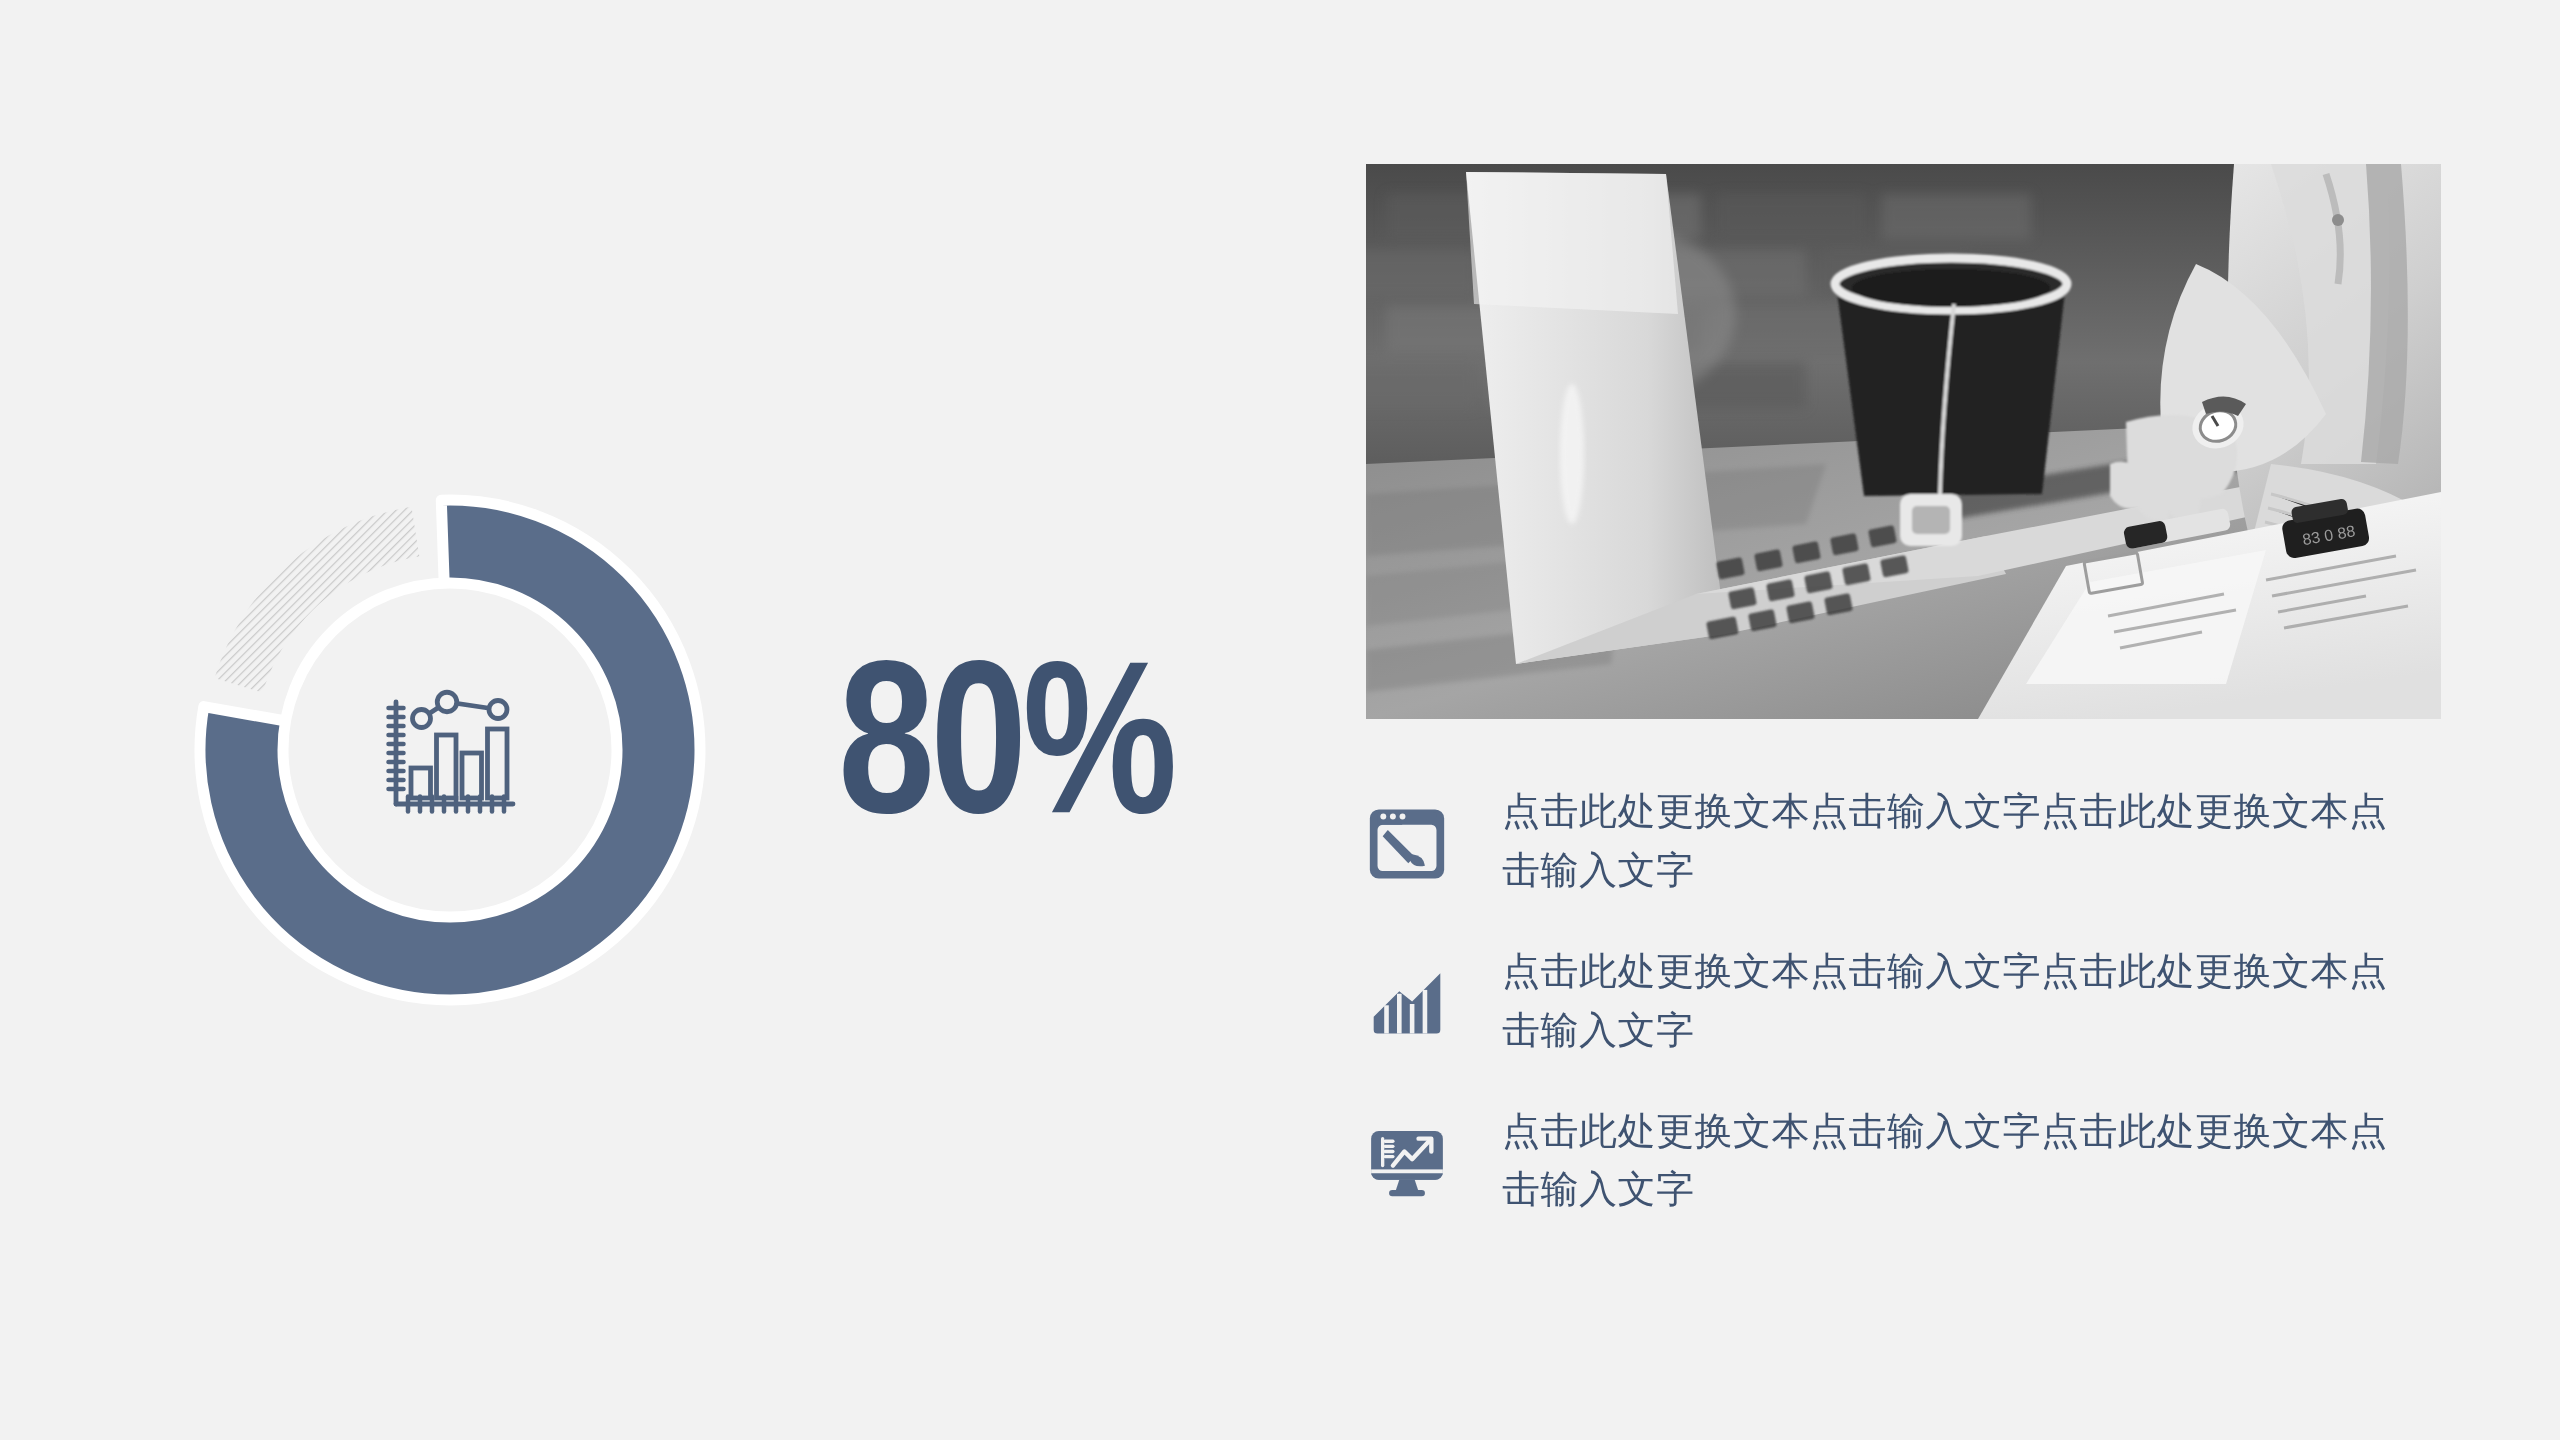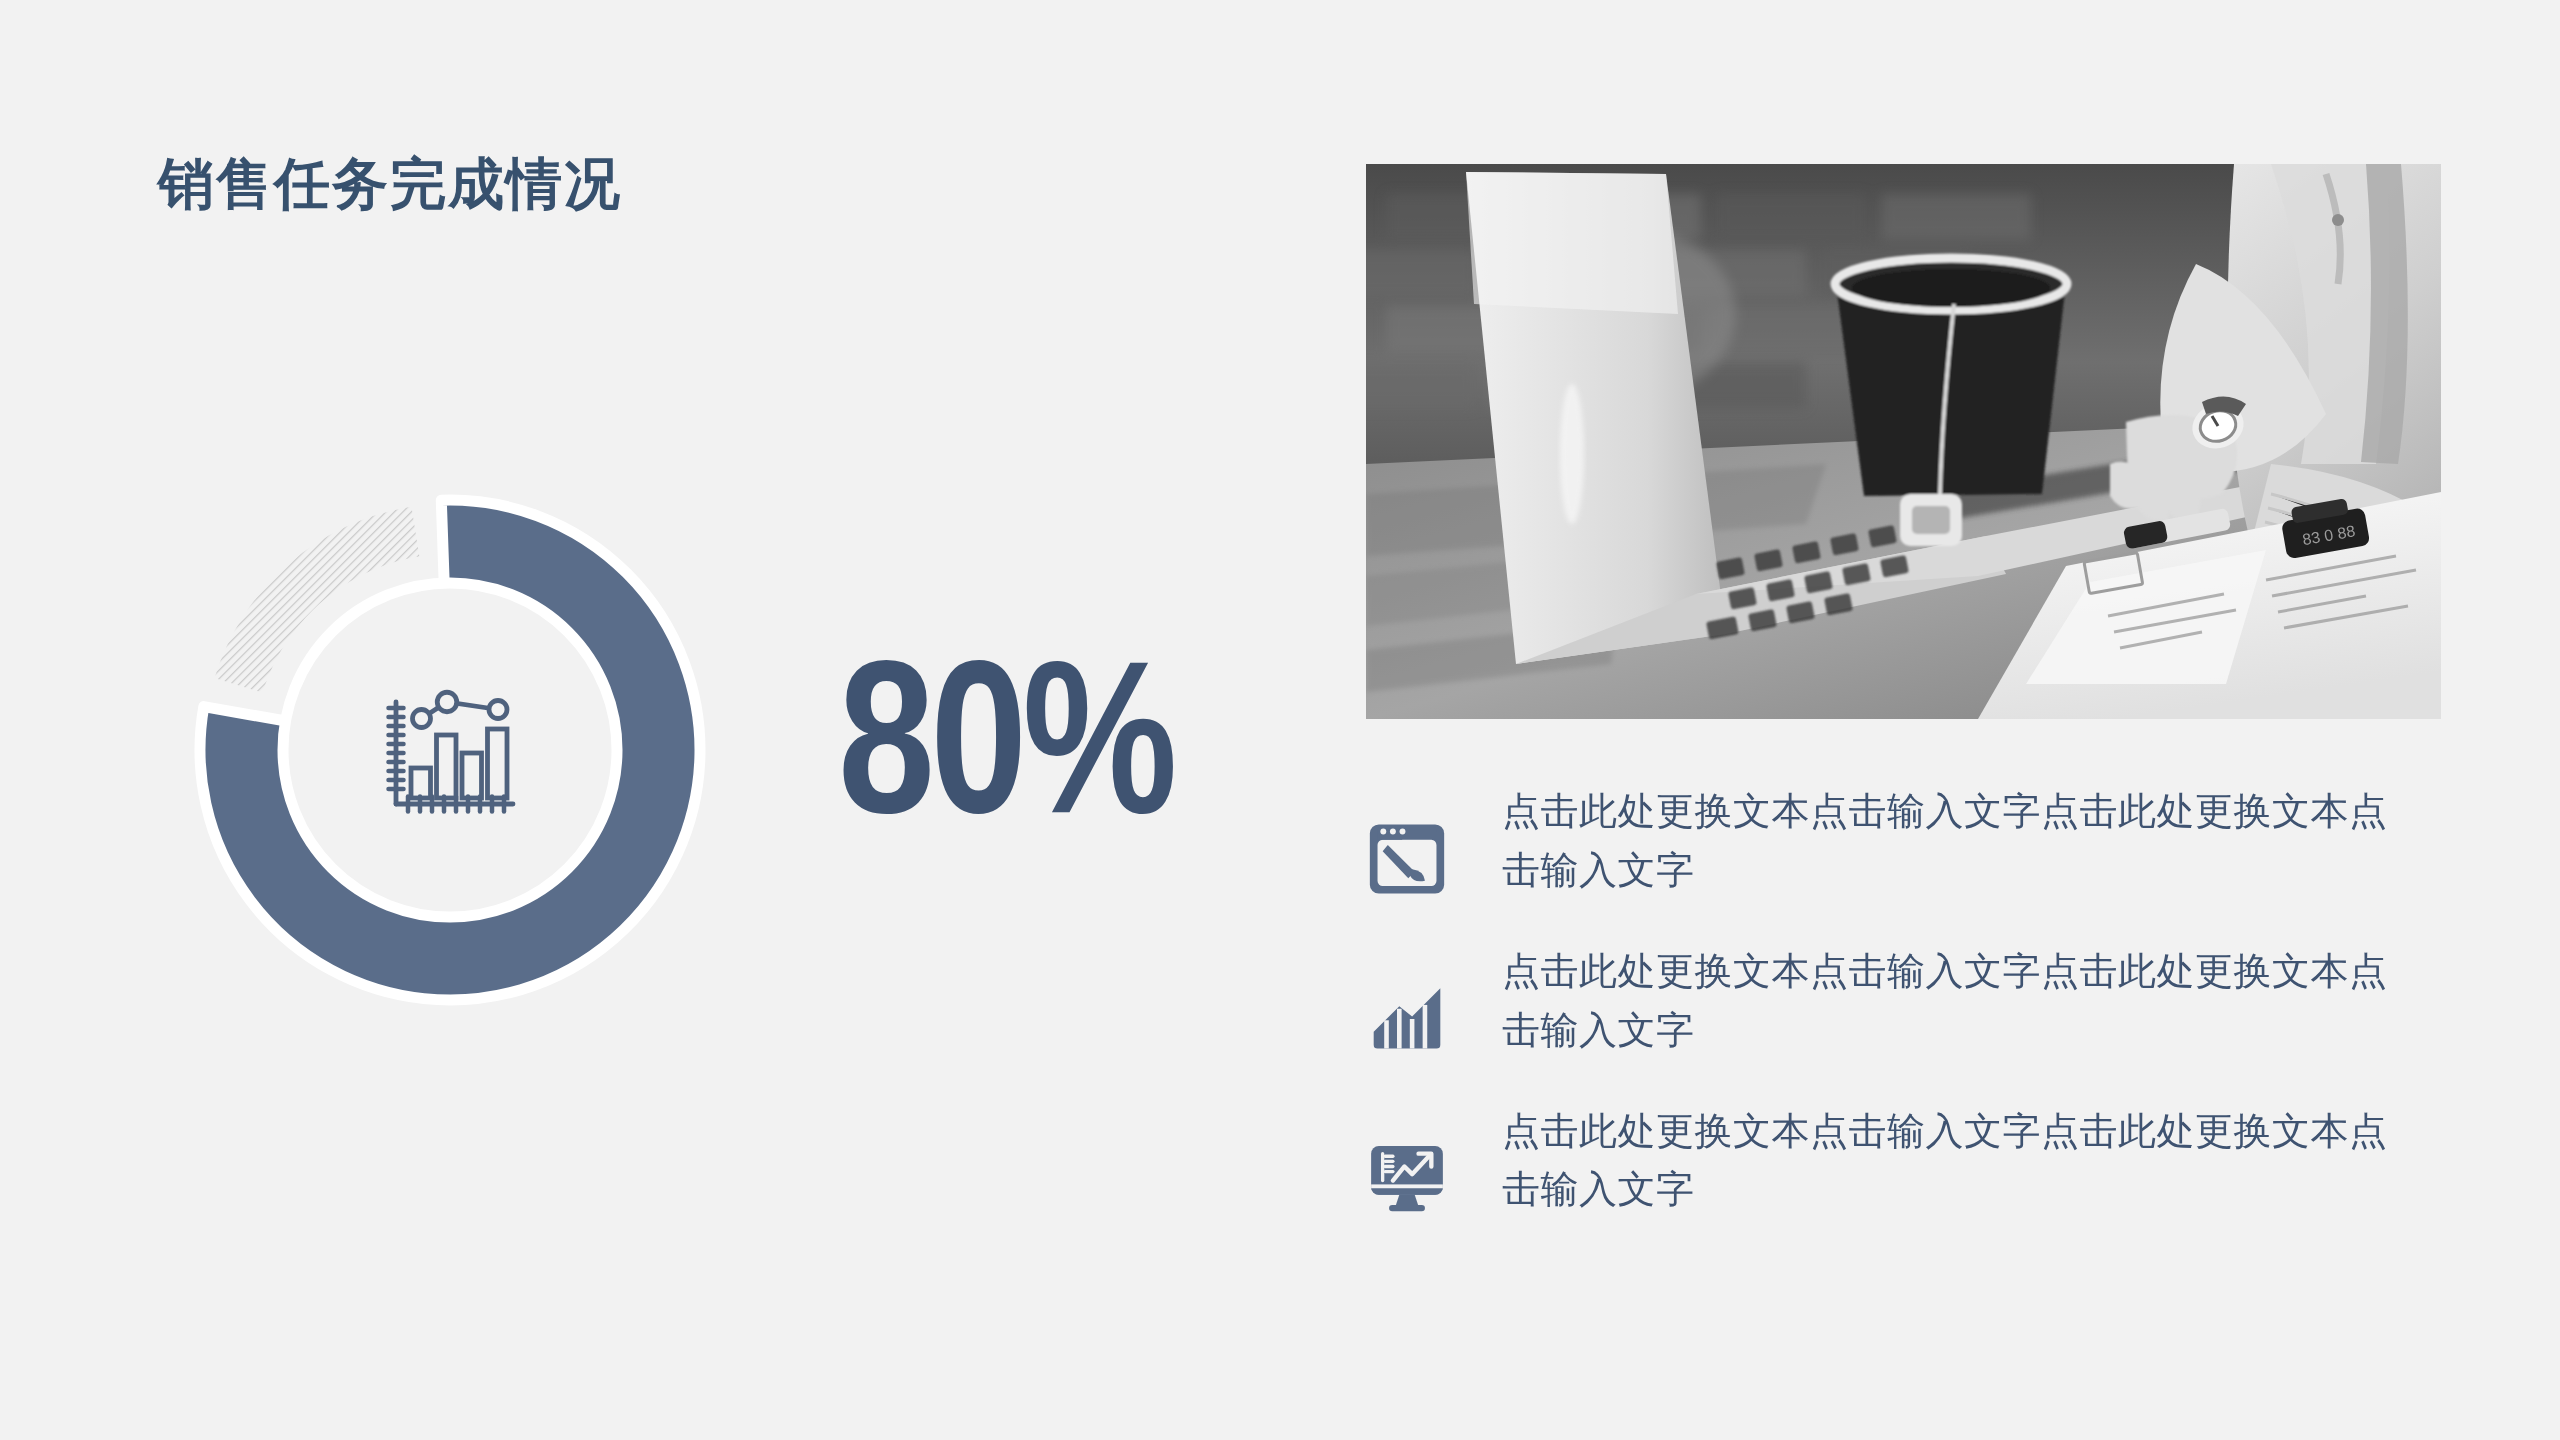--- a/index.html
+++ b/index.html
@@ -83,21 +83,21 @@
 
   
   .bullets {
     position: absolute;
     left: 1366px;
     top: 782px;
     width: 1080px;
   }
   .bullet-row {
     display: flex;
-    align-items: flex-end;
+    align-items: center;
     margin-bottom: 42px;
   }
   .bullet-row:last-child { margin-bottom: 0; }
   .bullet-icon {
     width: 82px;
     height: 82px;
     flex: 0 0 82px;
     margin-top: 6px;
   }
   .bullet-icon svg { display: block; width: 100%; height: 100%; }
@@ -109,21 +109,20 @@
     font-weight: 400;
     max-width: 900px;
     letter-spacing: 0.5px;
   }
 </style>
 </head>
 <body>
 
 <div class="slide">
 
-  <div class="page-title">销售任务完成情况</div>
 
   <div class="donut-wrap">
     <svg class="donut-svg" viewBox="0 0 600 600">
       <defs>
         <pattern id="hatch" width="6" height="6" patternTransform="rotate(45)" patternUnits="userSpaceOnUse">
           <rect width="6" height="6" fill="#f2f2f2"></rect>
           <line x1="0" y1="0" x2="0" y2="6" stroke="#c9c9c9" stroke-width="2.4"></line>
         </pattern>
       </defs>
 

